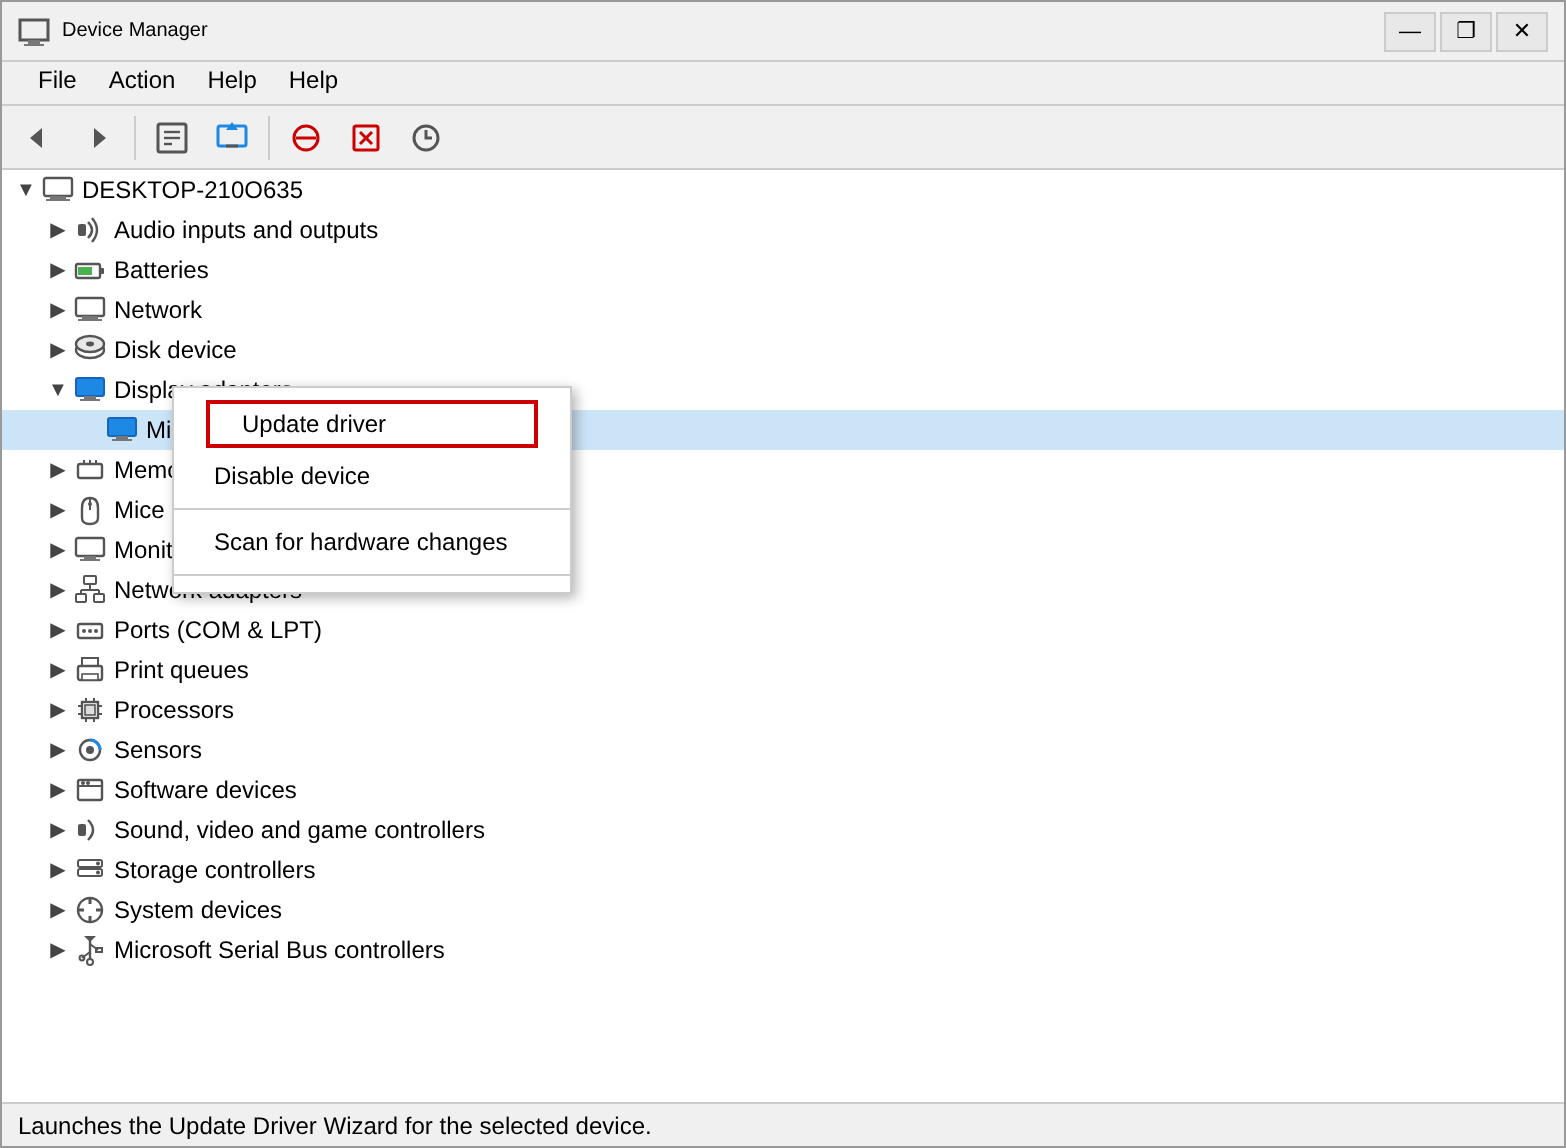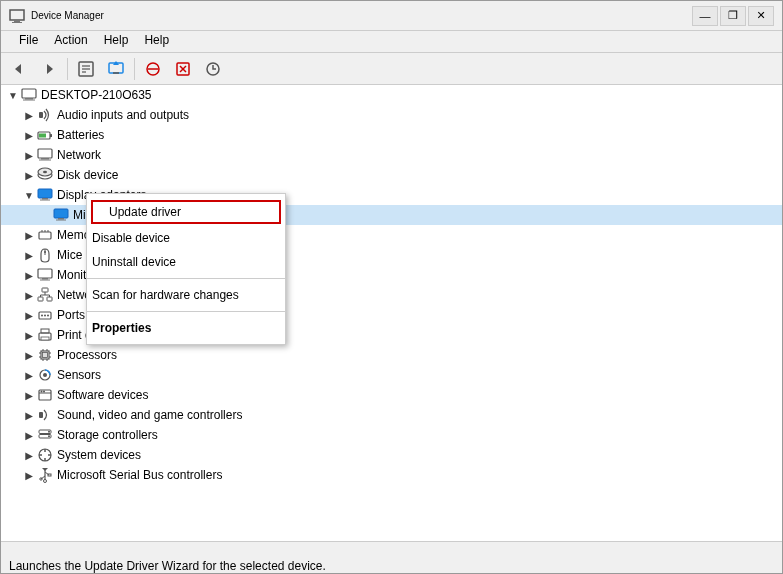--- a/index.html
+++ b/index.html
@@ -167,52 +167,52 @@
       left: 85px;
       background: white;
       border: 1px solid #ccc;
       box-shadow: 2px 2px 6px rgba(0,0,0,0.3);
       z-index: 100;
       min-width: 200px;
       padding: 4px 0;
     }
 
     .ctx-item {
-      padding: 5px 5px;
+      padding: 5px 20px;
       cursor: pointer;
       font-size: 12px;
       display: flex;
       align-items: center;
     }
 
     .ctx-item.highlighted {
       border: 2px solid #cc0000;
       font-weight: normal;
       background: white;
-      margin: 2px 4px;
+      margin: 2px 16px;
       padding: 3px 16px;
     }
 
     .ctx-separator {
       height: 1px;
       background: #ccc;
       margin: 4px 0;
     }
 
     .ctx-bold {
       font-weight: bold;
     }
 
     
     .status-bar {
-      height: 32px;
+      height: 22px;
       background: #f0f0f0;
       border-top: 1px solid #ccc;
       display: flex;
-      align-items: flex-end;
+      align-items: center;
       padding: 0 8px;
       font-size: 12px;
     }
   </style>
 </head>
 <body>
 
 <div class="window">
 
   <div class="title-bar">
@@ -557,31 +557,25 @@
         <span class="tree-label">Microsoft Serial Bus controllers</span>
       </div>
 
       <div class="context-menu">
         <div class="ctx-item highlighted">
           <span>Update driver</span>
         </div>
         <div class="ctx-item">
           <span>Disable device</span>
         </div>
-        <div class="ctx-item">
-          <span>Uninstall device</span>
-        </div>
         <div class="ctx-separator"></div>
         <div class="ctx-item">
           <span>Scan for hardware changes</span>
         </div>
         <div class="ctx-separator"></div>
-        <div class="ctx-item ctx-bold">
-          <span>Properties</span>
-        </div>
       </div>
 
     </div>
   </div>
 
   <div class="status-bar">
     <span>Launches the Update Driver Wizard for the selected device.</span>
   </div>
 
 </div>

